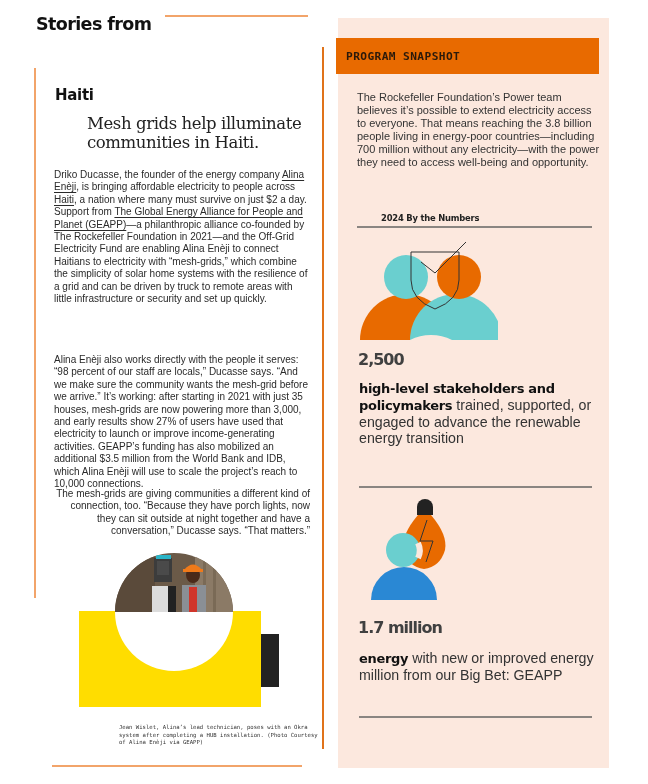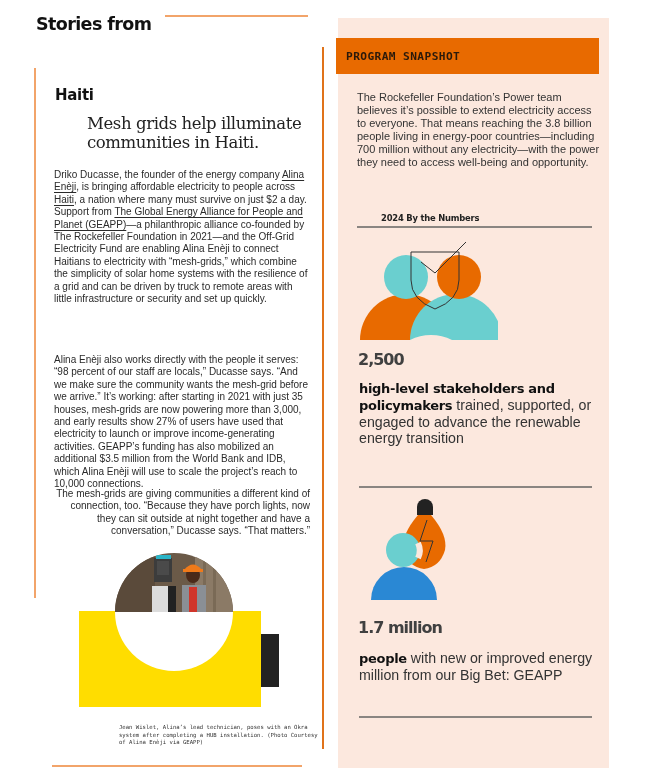--- a/index.html
+++ b/index.html
@@ -170,14 +170,14 @@
     <path d="M3 105 A33 33 0 0 1 69 105 Z" fill="#2A88D4"></path>
     <path d="M50 20 Q33 40 35 55 Q40 72 56 74 Q72 72 77 55 Q80 40 63 20 Z" fill="#E86A00"></path>
     <path d="M49 20 L49 12 A8 8 0 0 1 65 12 L65 20 Z" fill="#222"></path>
     <circle cx="35" cy="55" r="17" fill="#6ACFCF"></circle>
     <path d="M50 48 A17 17 0 0 1 50 63" stroke="#FCE8DE" stroke-width="6" fill="none"></path>
     <path d="M59 25 L52 46 L65 46 L58 67" fill="none" stroke="#333" stroke-width="1"></path>
   </svg>
 </div>
 
 <div class="abs stat-num stat2-num">1.7 million</div>
-<div class="abs stat-desc stat2-desc"><b>people</b><span> with new or improved energy million from our Big Bet: GEAPP</span></div>
+<div class="abs stat-desc stat2-desc"><b>energy</b><span> with new or improved energy million from our Big Bet: GEAPP</span></div>
 <div class="abs rule rule3"></div>
 
 </body></html>

